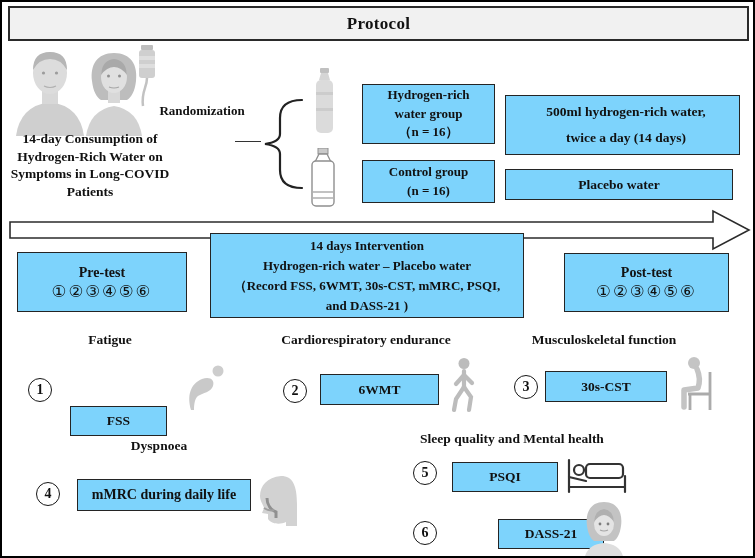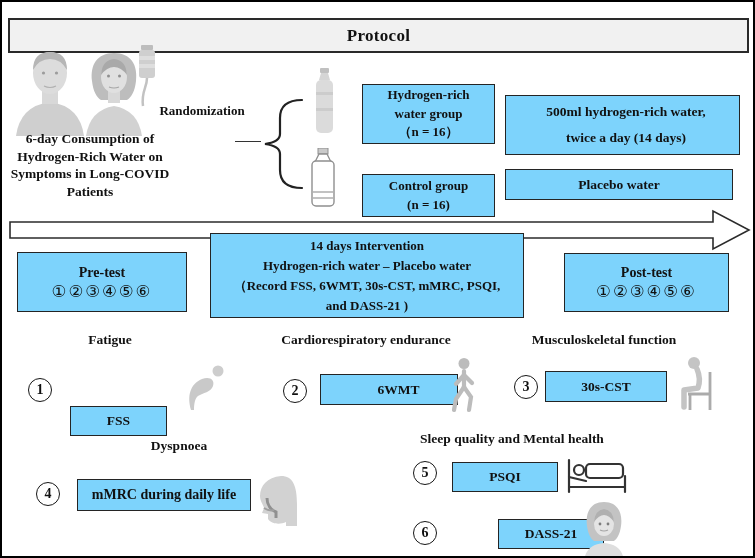--- a/index.html
+++ b/index.html
@@ -9,21 +9,21 @@
     font-family:"Liberation Serif",serif;color:#111;
   }
   .abs{position:absolute;}
   .box{
     position:absolute;border:1.6px solid #242424;background:#7dd3fc;
     display:flex;flex-direction:column;align-items:center;justify-content:center;
     text-align:center;font-weight:bold;
   }
   .protocol{
     left:6px;top:4px;width:737px;height:31px;background:#f1f1f1;
-    border:2px solid #2a2a2a;font-size:17px;letter-spacing:.3px;margin-top:12px;
+    border:2px solid #2a2a2a;font-size:17px;letter-spacing:.3px;
   }
   .study-title{
     left:2px;top:128px;width:172px;text-align:center;font-weight:bold;
     font-size:13.5px;line-height:17.5px;
   }
   .rand-label{left:150px;top:101px;width:100px;text-align:center;font-weight:bold;font-size:13px;}
   .cat-label{position:absolute;transform:translateX(-50%);white-space:nowrap;font-weight:bold;font-size:13.5px;}
   .test-box{font-size:13.5px;}
   .num-circle{
     position:absolute;width:22px;height:22px;border:1.8px solid #161616;border-radius:50%;
@@ -69,21 +69,21 @@
     <rect x="9" y="1" width="12" height="5" rx="1" fill="#bdbdbd"></rect>
     <rect x="7" y="6" width="16" height="28" rx="3" fill="#cfcfcf"></rect>
     <rect x="7" y="12" width="16" height="4" fill="#dedede"></rect>
     <rect x="7" y="20" width="16" height="4" fill="#dedede"></rect>
     <path d="M15,34 C15,44 9,47 11,62" stroke="#c2c2c2" stroke-width="2.5" fill="none"></path>
   </svg>
 
   <div class="abs rand-label">Randomization</div>
 
   <div class="abs study-title">
-    <div>6-day Consumption of</div>
+    <div>14-day Consumption of</div>
     <div>Hydrogen-Rich Water on</div>
     <div>Symptoms in Long-COVID</div>
     <div>Patients</div>
   </div>
 
   <div class="brace-line"></div>
   <svg class="abs" style="left:256px;top:96px;" width="46" height="92" viewBox="0 0 46 92">
     <path d="M44,2 Q22,2 22,20 L22,36 Q22,44 7,46 Q22,48 22,56 L22,72 Q22,90 44,90" stroke="#222" stroke-width="2.2" fill="none" stroke-linecap="round"></path>
   </svg>
 
@@ -100,21 +100,21 @@
     <rect x="5" y="13" width="22" height="45" rx="4" fill="#ffffff" stroke="#8f8f8f" stroke-width="1.4"></rect>
     <line x1="6" y1="44" x2="26" y2="44" stroke="#9a9a9a" stroke-width="1.2"></line>
     <line x1="6" y1="50" x2="26" y2="50" stroke="#9a9a9a" stroke-width="1.2"></line>
   </svg>
 
   <div class="box" style="left:360px;top:82px;width:131px;height:58px;">
     <div class="gline">Hydrogen-rich</div>
     <div class="gline">water group</div>
     <div class="gline">（n = 16）</div>
   </div>
-  <div class="box" style="left:360px;top:172px;width:131px;height:41px;">
+  <div class="box" style="left:360px;top:158px;width:131px;height:41px;">
     <div class="gline">Control group</div>
     <div class="gline">(n = 16)</div>
   </div>
 
   <div class="box" style="left:503px;top:93px;width:226px;height:58px;padding-left:7px;">
     <div class="oline">500ml hydrogen-rich water,</div>
     <div class="oline">twice a day (14 days)</div>
   </div>
   <div class="box" style="left:503px;top:167px;width:226px;height:29px;">
     <div class="oline" style="line-height:14px;">Placebo water</div>
@@ -148,21 +148,21 @@
   <div class="num-circle" style="left:26px;top:376px;">1</div>
   <div class="box test-box" style="left:68px;top:372px;width:95px;height:28px;margin-top:32px;">
     <span>FSS</span>
   </div>
   <svg class="abs" style="left:176px;top:358px;" width="50" height="52" viewBox="0 0 50 52">
     <circle cx="40" cy="11" r="5.5" fill="#cdcdcd"></circle>
     <path d="M13,50 C9,36 12,24 24,19 C32,16 37,20 35,26 C33,32 25,33 20,36 C17,38 16,44 16,50 Z" fill="#c9c9c9"></path>
   </svg>
 
   <div class="num-circle" style="left:281px;top:377px;">2</div>
-  <div class="box test-box" style="left:318px;top:372px;width:117px;height:29px;padding-left:19px;">
+  <div class="box test-box" style="left:318px;top:372px;width:117px;height:29px;">
     <span>6WMT</span>
   </div>
   <svg class="abs" style="left:446px;top:355px;" width="32" height="56" viewBox="0 0 32 56">
     <g stroke="#bcbcbc" stroke-width="4.2" stroke-linecap="round" fill="none">
       <line x1="16" y1="14" x2="16" y2="30"></line>
       <line x1="16" y1="18" x2="8" y2="27"></line>
       <line x1="16" y1="18" x2="24" y2="26"></line>
       <path d="M16,30 L8,42 L6,53"></path>
       <path d="M16,30 L23,40 L21,53"></path>
     </g>
@@ -172,21 +172,21 @@
   <div class="num-circle" style="left:512px;top:373px;">3</div>
   <div class="box test-box" style="left:543px;top:369px;width:120px;height:29px;">
     <span>30s-CST</span>
   </div>
   <svg class="abs" style="left:672px;top:352px;" width="46" height="58" viewBox="0 0 46 58">
     <path d="M36,18 L36,56 M14,40 L36,40 M16,40 L16,56" stroke="#ababab" stroke-width="2.8" fill="none"></path>
     <circle cx="20" cy="9" r="6" fill="#c4c4c4"></circle>
     <path d="M23,15 C26,22 26,28 24,34 L10,36 L10,53" stroke="#c4c4c4" stroke-width="5.5" fill="none" stroke-linecap="round" stroke-linejoin="round"></path>
   </svg>
 
-  <div class="cat-label" style="left:157px;top:436px;margin-left:20px;">Dyspnoea</div>
+  <div class="cat-label" style="left:157px;top:436px;">Dyspnoea</div>
   <div class="cat-label" style="left:510px;top:429px;">Sleep quality and Mental health</div>
 
   <div class="num-circle" style="left:34px;top:480px;">4</div>
   <div class="box test-box" style="left:75px;top:477px;width:172px;height:30px;font-size:14px;">
     <span>mMRC during daily life</span>
   </div>
   <svg class="abs" style="left:251px;top:472px;" width="46" height="52" viewBox="0 0 46 52">
     <path d="M28,2 C14,3 7,12 7,22 C7,27 10,30 11,34 L9,39 L15,40 L15,45 C18,50 27,51 33,48 L33,52 L44,52 L44,30 C44,12 40,2 28,2 Z" fill="#d2d2d2"></path>
     <path d="M14,24 C14,31 18,36 23,38 L23,44" stroke="#909090" stroke-width="3" fill="none"></path>
     <path d="M11,34 C14,36 18,37 21,36" stroke="#a0a0a0" stroke-width="2" fill="none"></path>

